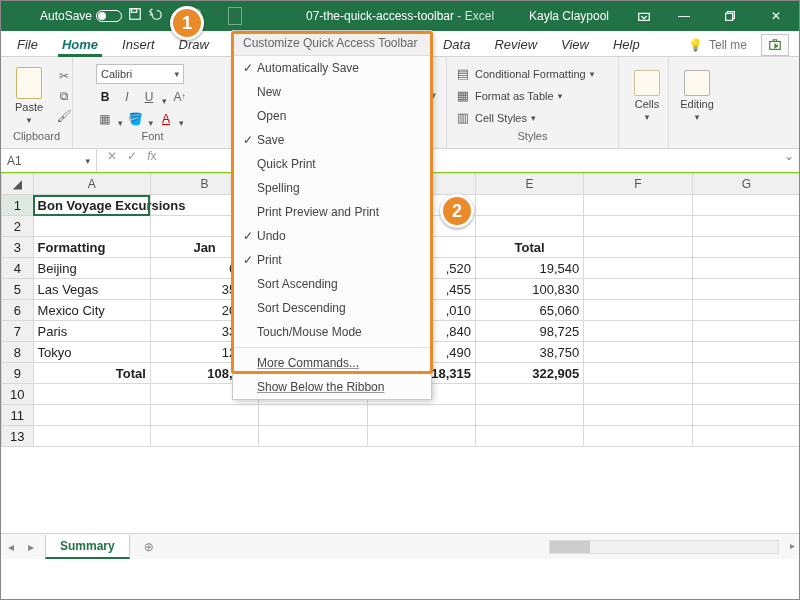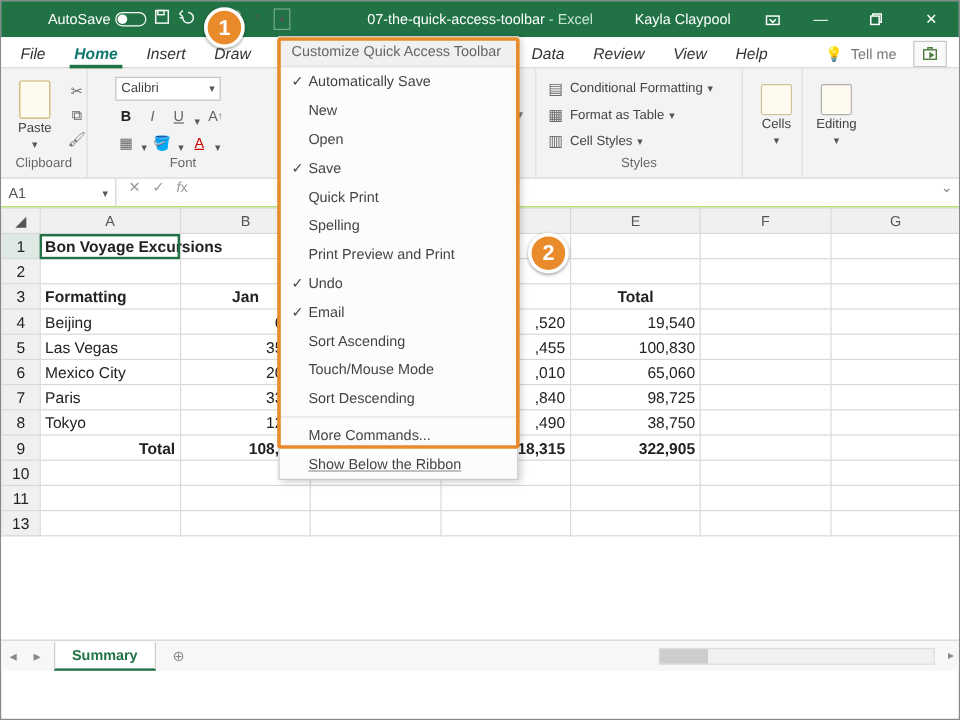--- a/index.html
+++ b/index.html
@@ -466,39 +466,39 @@
         <div class="item">
           <span class="chk"></span>
           <span>Print Preview and Print</span>
         </div>
         <div class="item">
           <span class="chk">✓</span>
           <span>Undo</span>
         </div>
         <div class="item">
           <span class="chk">✓</span>
-          <span>Email</span>
+          <span>Print</span>
         </div>
         <div class="item">
           <span class="chk"></span>
           <span>Sort Ascending</span>
         </div>
         <div class="item">
           <span class="chk"></span>
+          <span>Sort Descending</span>
+        </div>
+        <div class="item">
+          <span class="chk"></span>
           <span>Touch/Mouse Mode</span>
-        </div>
-        <div class="item">
-          <span class="chk"></span>
-          <span>Sort Descending</span>
         </div>
       </div>
   <div class="sep"></div>
   <div class="item">
         <span class="chk"></span>
-        <span style="text-decoration-color:#999">More Commands...</span>
+        <span style="text-decoration:underline;text-decoration-color:#999">More Commands...</span>
       </div>
   <div class="item">
         <span class="chk"></span>
         <span style="text-decoration:underline;text-decoration-color:#999">Show Below the Ribbon</span>
       </div>
 </div>
 
 <div class="highlight-box" style="left:231px;top:31px;width:202px;height:343px;"></div>
 
 <div class="callout" style="left:170px;top:6px;">1</div>

